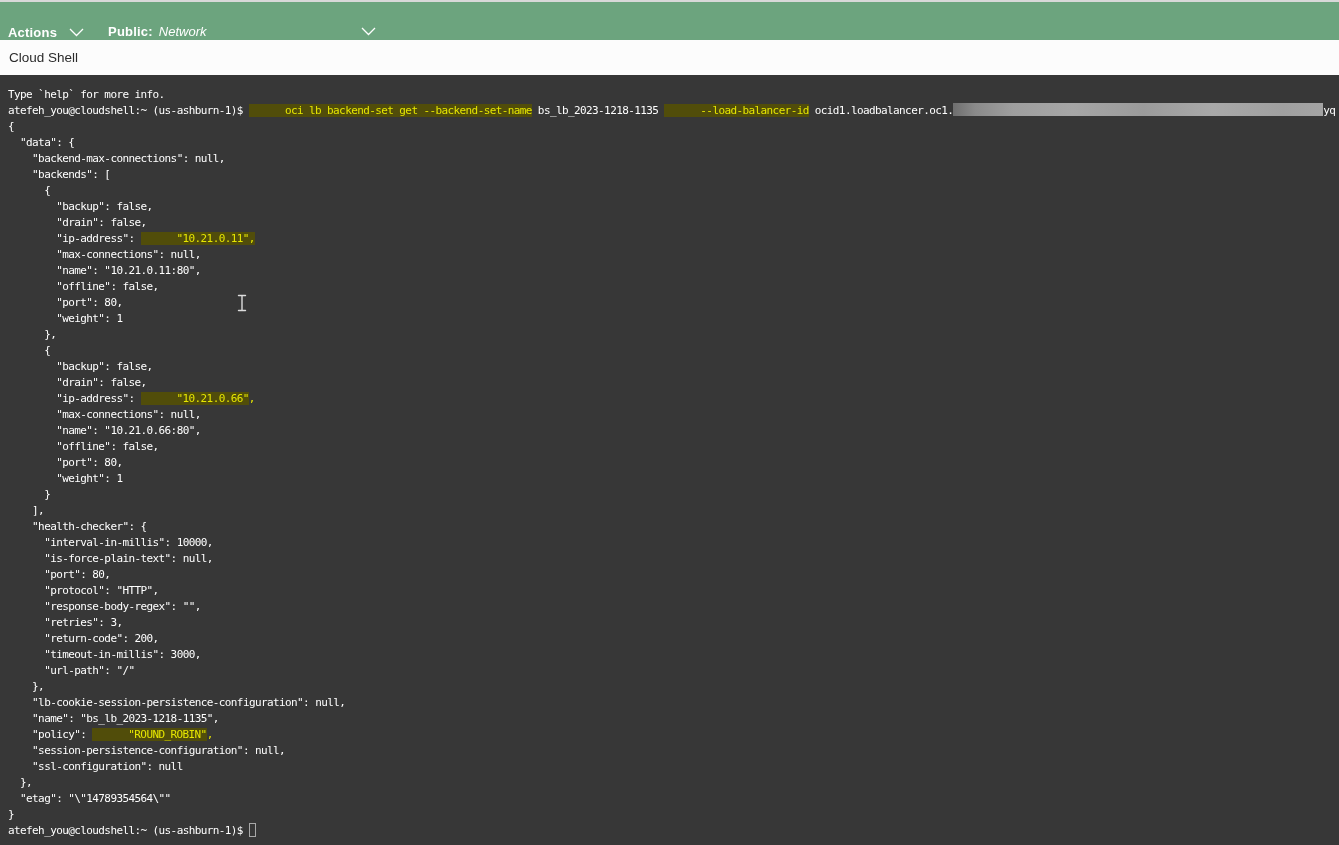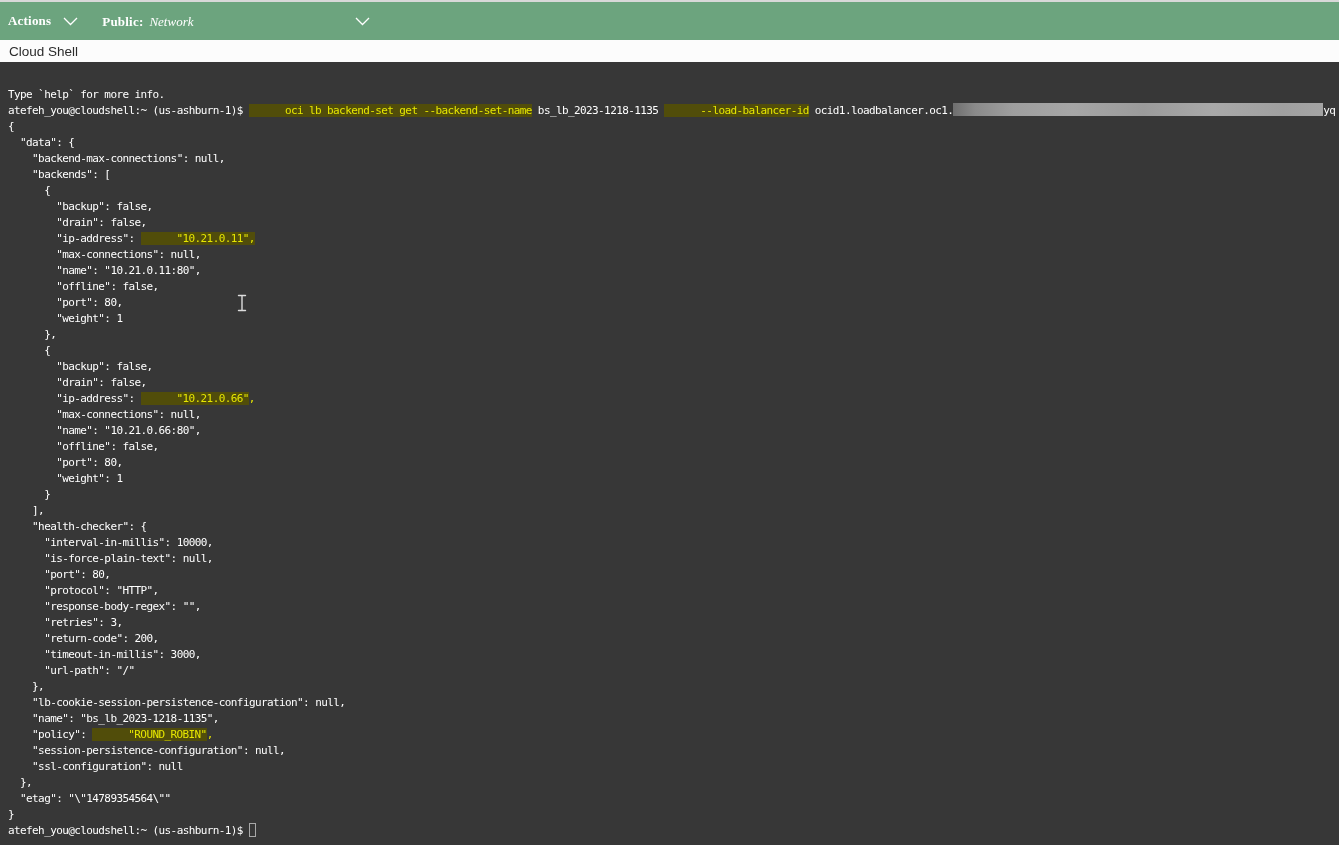--- a/index.html
+++ b/index.html
@@ -4,31 +4,31 @@
 <style>
   html,body{margin:0;padding:0;background:#373737;}
   .screen{position:relative;width:1339px;height:845px;overflow:hidden;
           font-family:"Liberation Sans",sans-serif;background:#373737;}
 
   
   .topstrip{position:absolute;top:0;left:0;right:0;height:2px;background:#D8D8D8;}
 
   
   .toolbar{position:absolute;top:2px;left:0;right:0;height:38px;background:#6CA47E;
-           display:flex;align-items:center;color:#FFFFFF;font-family:Liberation Serif, serif;}
+           display:flex;align-items:flex-end;color:#FFFFFF;}
   .dd{display:flex;align-items:center;cursor:pointer;}
   .dd-actions{padding:0 12px 0 8px;gap:12px;}
   .dd-network{width:268px;padding:0 12px 0 11px;justify-content:space-between;}
   .dd-label{font-size:13px;font-weight:bold;letter-spacing:.2px;}
   .dd-value{font-size:13px;font-style:italic;margin-left:6px;}
   .vdiv{width:1px;background:rgba(255,255,255,.75);}
   .chev{display:block;}
 
   
-  .titlebar{position:absolute;top:40px;left:0;right:0;height:22px;background:#FCFCFC;
+  .titlebar{position:absolute;top:40px;left:0;right:0;height:35px;background:#FCFCFC;
             display:flex;align-items:center;padding-left:9px;box-sizing:border-box;}
   .titlebar span{font-size:13.5px;color:#2B2B2B;}
 
   
   .terminal{position:absolute;top:75px;left:0;right:0;bottom:0;background:#373737;
             color:#FFFFFF;font-family:"DejaVu Sans Mono",monospace;
             font-size:11px;letter-spacing:-0.6px;cursor:text;}
   .term-lines{position:absolute;top:12px;left:8px;right:0;}
   .tline{height:16px;line-height:16px;white-space:pre;}
   .hl{background:#514D0A;color:#E6E600;padding-left:36px;}

